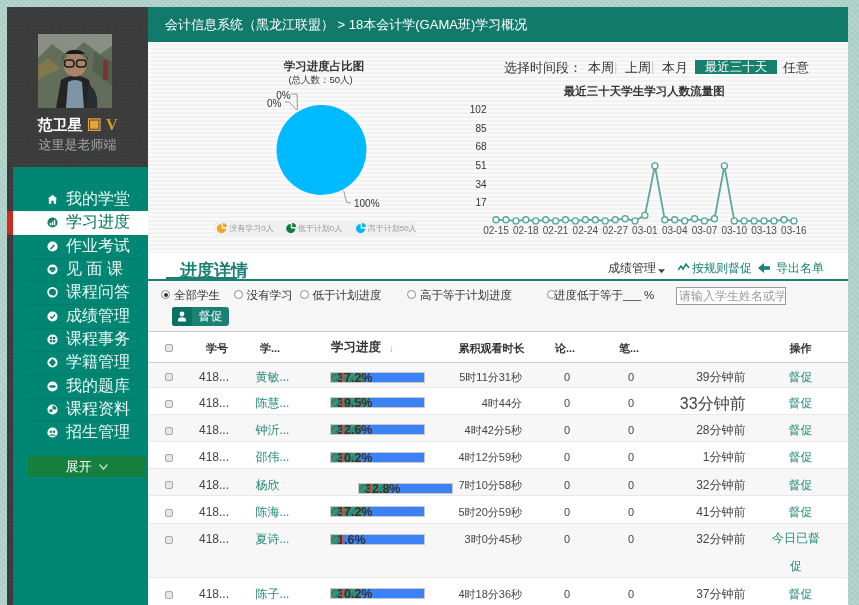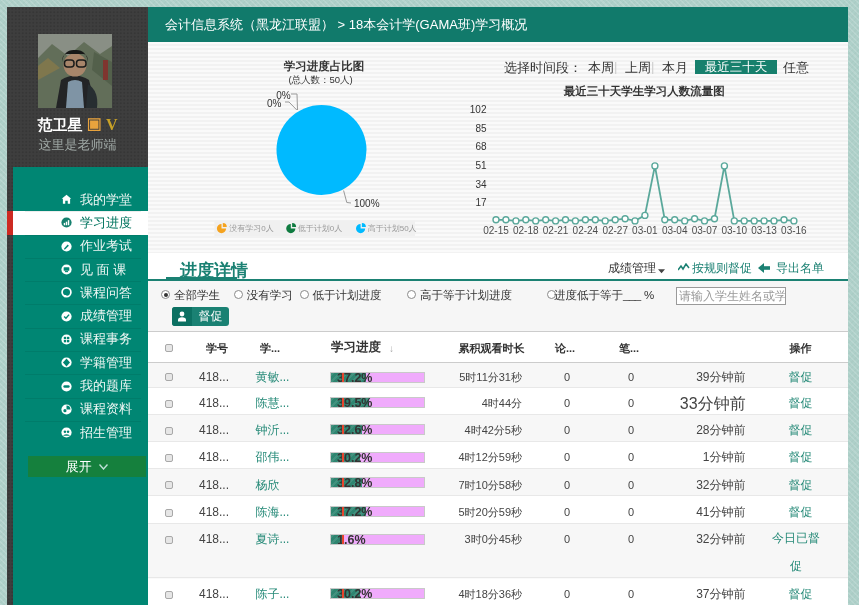--- a/index.html
+++ b/index.html
@@ -37,22 +37,22 @@
     color:#fff; font-size:15px; font-weight:bold; text-align:center;
   }
   #uname .badge { color:#e8a33d; font-weight:bold; }
   #uname .vee { color:#c9a227; font-family:"Liberation Serif",serif; font-weight:bold; font-size:16px; }
   #usub {
     left:7px; top:136px; width:141px; height:16px;
     color:#9fa8a5; font-size:13px; text-align:center;
   }
   ul.menu { list-style:none; position:absolute; left:0; top:21px; width:135px; }
   ul.menu li {
-    height:23.3px; position:relative; color:#eef7f4; font-size:13px;
-    display:flex; align-items:center; padding-left:48px;
+    height:23.3px; position:relative; color:#eef7f4; font-size:16px;
+    display:flex; align-items:center; padding-left:34px;
   }
   ul.menu li + li::before{
     content:""; position:absolute; left:12px; right:7px; top:0; height:1px;
     background:rgba(0,0,0,.07);
   }
   ul.menu li .mi { width:11px; height:11px; margin-right:8px; flex:0 0 11px; }
   ul.menu li.sel {
     background:#fff; color:#00745f;
   }
   ul.menu li.sel::after {
@@ -111,21 +111,21 @@
   #btn-urge .ic { width:20px; background:#0c7062; display:flex; align-items:center; justify-content:center; }
   #btn-urge .tx { flex:1; display:flex; align-items:center; justify-content:center; }
 
   
   #table { position:absolute; left:0; top:289.5px; width:700px; }
   .trow { position:absolute; left:0; width:700px; border-bottom:1px solid #e8e8e8; }
   .cell { position:absolute; font-size:11px; color:#444; line-height:13px; }
   .cb { position:absolute; left:16.5px; width:8px; height:8px; border:1px solid #a8a8a8; background:#e6e6e6; border-radius:2px; }
   .name { color:#268a78; font-size:12px; }
   .op { color:#268a78; font-size:12px; }
-  .pbar { position:absolute; left:182px; width:95px; height:11px; background:#f0abfc; border:1px solid #c9c9c9; }
+  .pbar { position:absolute; left:182px; width:95px; height:11px; background:#3b82f6; border:1px solid #c9c9c9; }
   .pfill { position:absolute; left:0; top:0; height:9px; background-color:#2e8570;
     background-image:repeating-linear-gradient(135deg, rgba(255,255,255,.10) 0 2.5px, rgba(0,0,0,0) 2.5px 5px); }
   .pred { position:absolute; left:11px; top:0; width:1.7px; height:9px; background:#e8442e; z-index:3; }
   .ptxt { position:absolute; left:6px; top:-2px; font-size:12.5px; color:#333; font-weight:bold; letter-spacing:0; z-index:2; }
 </style>
 </head>
 <body>
   <div id="side-dark" class="abs"></div>
   <div id="side-strip" class="abs"></div>
 
@@ -417,21 +417,21 @@
 <span class="cell" style="left:290px;width:84px;top:9.6px;text-align:right;">4时12分59秒</span>
 <span class="cell" style="left:399px;width:40px;top:9.6px;text-align:center;">0</span>
 <span class="cell" style="left:463px;width:40px;top:9.6px;text-align:center;">0</span>
 <span class="cell" style="left:500px;width:97.5px;font-size:12px;top:9.6px;text-align:right;">1分钟前</span>
 <span class="cell op" style="left:624px;width:57px;top:9.6px;text-align:center;">督促</span>
 </div>
 <div class="trow" style="top:137.6px;height:27.2px;background:#f7f7f7;">
 <span class="cb" style="top:12.4px;"></span>
 <span class="cell" style="left:51px;font-size:12px;top:9.6px;">418...</span>
 <span class="cell name" style="left:107.4px;top:9.6px;">杨欣</span>
-<span class="pbar" style="top:8px;">
+<span class="pbar" style="top:14px;margin-left:28px;">
           <span class="pfill" style="width:31.2px;"></span>
           <span class="pred"></span>
           <span class="ptxt">32.8%</span>
         </span>
 <span class="cell" style="left:290px;width:84px;top:9.6px;text-align:right;">7时10分58秒</span>
 <span class="cell" style="left:399px;width:40px;top:9.6px;text-align:center;">0</span>
 <span class="cell" style="left:463px;width:40px;top:9.6px;text-align:center;">0</span>
 <span class="cell" style="left:500px;width:97.5px;font-size:12px;top:9.6px;text-align:right;">32分钟前</span>
 <span class="cell op" style="left:624px;width:57px;top:9.6px;text-align:center;">督促</span>
 </div>

